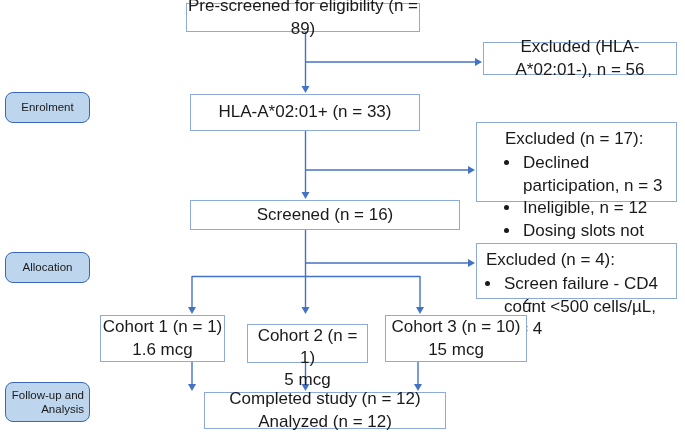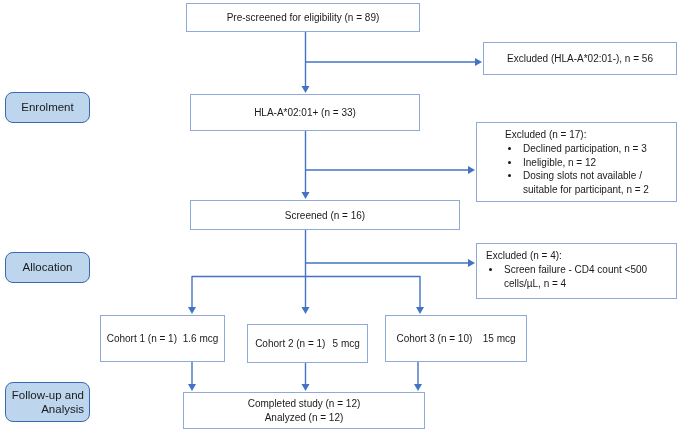--- a/index.html
+++ b/index.html
@@ -3,34 +3,34 @@
 <meta charset="utf-8">
 <style>
   html, body { margin:0; padding:0; background:#ffffff; }
   .canvas {
     position:relative; width:685px; height:435px; background:#ffffff;
     font-family:"Liberation Sans", sans-serif; color:#1a1a1a; overflow:hidden;
   }
   svg.connectors { position:absolute; left:0; top:0; width:685px; height:435px; pointer-events:none; }
   .box {
     position:absolute; background:#ffffff; border:1.4px solid #8eaadb;
-    box-sizing:border-box; font-size:10px; line-height:1.3;
+    box-sizing:border-box; font-size:17px; line-height:1.3;
   }
   .center { display:flex; align-items:center; justify-content:center; text-align:center; }
   .stage {
     position:absolute; left:5px; width:85px; box-sizing:border-box;
     background:#bdd6ee; border:1.5px solid #3a67b1; border-radius:8px;
     display:flex; align-items:center; justify-content:center; text-align:right;
     font-size:11.5px; line-height:1.25; padding:0 5px;
   }
   .excl { padding:5px 8px 4px 9px; line-height:1.34; text-align:left; }
   .excl ul { margin:1px 0 0 0; padding-left:16px; }
   .excl li { margin:0; padding-left:2px; }
-  .cohort { display:flex; justify-content:space-evenly; align-items:center; text-align:center; }
-  .twoline { display:flex; flex-direction:column; justify-content:center; text-align:center; line-height:1.35; }
+  .cohort { display:flex; flex-direction:column; justify-content:space-evenly; align-items:center; text-align:center; }
+  .twoline { display:flex; flex-direction:column; justify-content:center; text-align:center; line-height:1.35;margin-left:21px; }
 
   #prescreened        { left:186px; top:3px;   width:234px; height:29px; }
   #excluded-hla       { left:483px; top:42px;  width:194px; height:33px; }
   #hla-positive       { left:190px; top:94px;  width:230px; height:37px; }
   #excluded-enrolment { left:476px; top:122px; width:201px; height:80px;padding-left:28px; }
   #screened           { left:190px; top:200px; width:270px; height:30px; }
   #excluded-allocation{ left:476px; top:243px; width:201px; height:56px; }
   #cohort-1           { left:100px; top:315px; width:125px; height:47px; }
   #cohort-2           { left:247px; top:324px; width:121px; height:39px; }
   #cohort-3           { left:385px; top:315px; width:142px; height:47px; }

